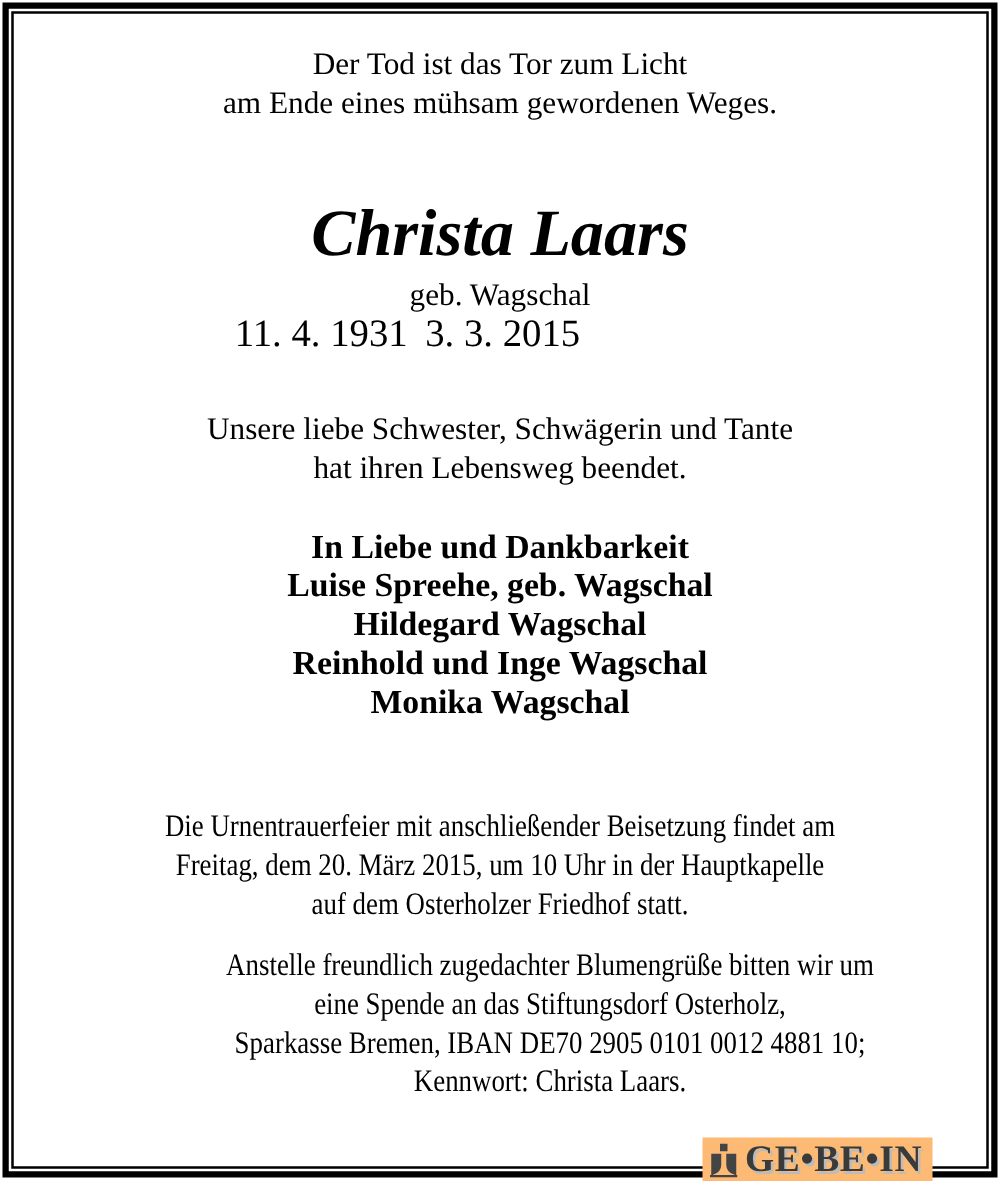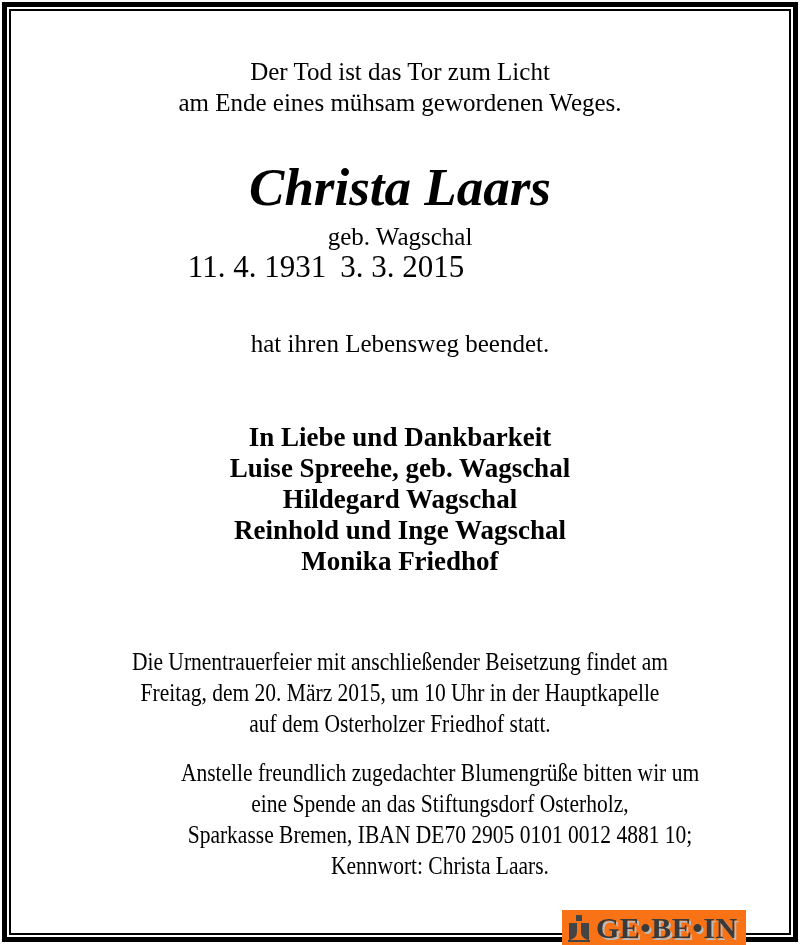--- a/index.html
+++ b/index.html
@@ -1,31 +1,31 @@
 <!DOCTYPE html>
 <html><head>
   <meta charset="utf-8">
   <style>
     html, body { margin: 0; padding: 0; background: #ffffff; }
     body { width: 800px; height: 945px; position: relative; overflow: hidden; font-family: "Liberation Serif", serif; color: #000; }
     .frame-outer { position: absolute; left: 2px; top: 2px; right: 2px; bottom: 3px; border: 5px solid #000; box-sizing: border-box; }
     .frame-inner { position: absolute; left: 9px; top: 9px; right: 9px; bottom: 10px; border: 2px solid #000; box-sizing: border-box; }
     .content { position: absolute; left: 0; top: 0; width: 800px; text-align: center; }
     .line { display: block; white-space: nowrap; }
-    .motto { position: absolute; top: 56px; width: 800px; font-size: 25px; line-height: 31px; }
+    .motto { position: absolute; top: 36px; width: 800px; font-size: 25px; line-height: 31px; }
     .name { position: absolute; top: 154px; width: 800px; font-size: 53px; font-weight: bold; line-height: 66px; font-style: italic; }
     .maiden { position: absolute; top: 222px; width: 800px; font-size: 25px; line-height: 30px; text-align: center; }
     .dates { position: absolute; top: 252px; width: 652px; font-size: 31px; line-height: 30px; word-spacing: 0; }
     .dates span.gap { display: inline-block; width: 14px; }
     .intro { position: absolute; top: 328px; width: 800px; font-size: 25px; line-height: 31px; }
     .mourners { position: absolute; top: 422px; width: 800px; font-size: 27px; font-weight: bold; line-height: 31px; }
     .ceremony { position: absolute; top: 646px; width: 800px; font-size: 25px; line-height: 31px; }
     .ceremony .line, .donation .line { transform: scaleX(0.86); transform-origin: center; }
     .donation { position: absolute; top: 757px; width: 800px; font-size: 25px; line-height: 31px; padding-left: 40px; }
-    .logo { position: absolute; left: 562px; top: 910px; height: 35px; background: #f97316; padding: 0 8px 0 6px; display: flex; align-items: center; gap: 6px; }
+    .logo { position: absolute; left: 562px; top: 910px; height: 35px; background: #fdba74; padding: 0 8px 0 6px; display: flex; align-items: center; gap: 6px; }
     .logo-mark { width: 22px; height: 28px; position: relative; }
     .logo-text { font-family: "Liberation Serif", serif; font-weight: bold; font-size: 30px; color: #3a3a3a; letter-spacing: 0.5px; text-shadow: 2px 2px 0 #bbb; line-height: 30px; }
   </style>
 </head>
 <body>
 
 <div class="frame-outer"></div>
 <div class="frame-inner"></div>
 
 <div class="content">
@@ -36,29 +36,30 @@
   </div>
 
   <div class="name">Christa Laars</div>
   <div class="maiden">geb. Wagschal</div>
 
   <div class="dates">
     <span>11. 4. 1931</span><span class="gap"></span><span>3. 3. 2015</span>
   </div>
 
   <div class="intro">
+    <span class="line">Unsere liebe Schwester, Schwägerin und Tante</span>
     <span class="line">hat ihren Lebensweg beendet.</span>
   </div>
 
   <div class="mourners">
     <span class="line">In Liebe und Dankbarkeit</span>
     <span class="line">Luise Spreehe, geb. Wagschal</span>
     <span class="line">Hildegard Wagschal</span>
     <span class="line">Reinhold und Inge Wagschal</span>
-    <span class="line">Monika Friedhof</span>
+    <span class="line">Monika Wagschal</span>
   </div>
 
   <div class="ceremony">
     <span class="line">Die Urnentrauerfeier mit anschließender Beisetzung findet am</span>
     <span class="line">Freitag, dem 20. März 2015, um 10 Uhr in der Hauptkapelle</span>
     <span class="line">auf dem Osterholzer Friedhof statt.</span>
   </div>
 
   <div class="donation">
     <span class="line">Anstelle freundlich zugedachter Blumengrüße bitten wir um</span>

